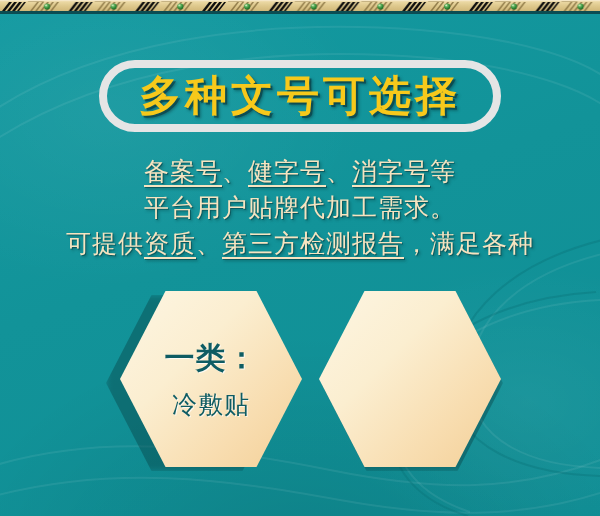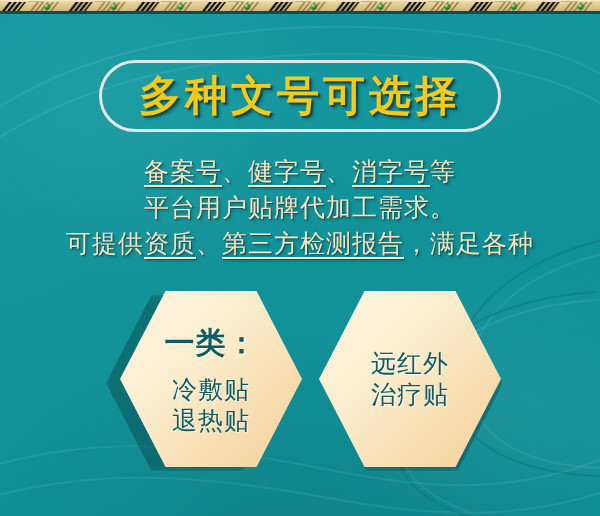--- a/index.html
+++ b/index.html
@@ -53,21 +53,21 @@
     background: #0b4c52;
   }
 
   
   .title-frame {
     position: absolute;
     left: 99px;
     top: 60px;
     width: 402px;
     height: 72px;
-    border: 3px solid #e5e5e5;
+    border: 8px solid #e5e5e5;
     border-radius: 38px;
     box-sizing: border-box;
     z-index: 4;
   }
   .title-text {
     position: absolute;
     left: 0; top: 0;
     width: 100%;
     height: 100%;
     display: flex;
@@ -238,24 +238,19 @@
     </div>
   </div>
 
   <div class="hex-shadow hex-shadow-left"></div>
   <div class="hex-shadow hex-shadow-right"></div>
 
   <div class="hex hex-left">
     <div class="hex-title">一类：</div>
     <div class="hex-sub">
       <div>冷敷贴</div>
-      <div>退热贴</div>
     </div>
   </div>
 
   <div class="hex hex-right">
-    <div class="hex-sub">
-      <div>远红外</div>
-      <div>治疗贴</div>
-    </div>
   </div>
 
 </div>
 
 </body></html>

